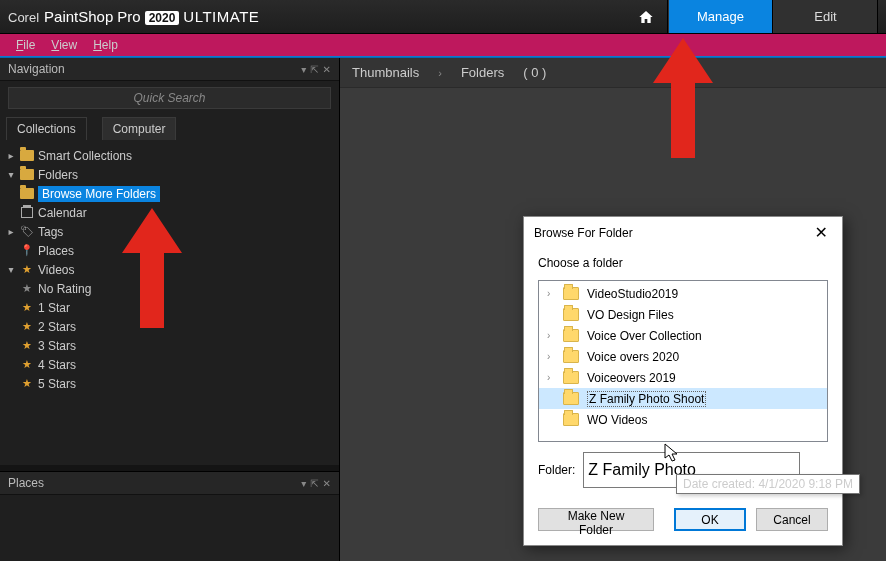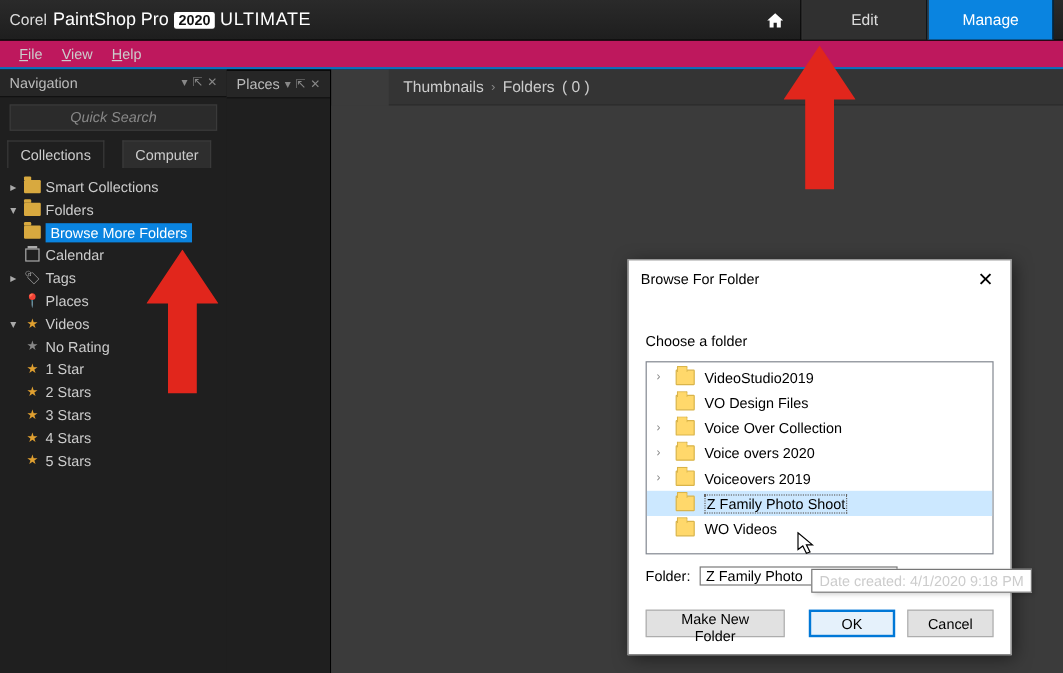--- a/index.html
+++ b/index.html
@@ -23,21 +23,21 @@
   
   .menubar { height: 22px; background: #be185d; display:flex; align-items:center; padding: 0 10px; gap: 4px; font-size:12px; }
   .menubar span { padding: 2px 6px; color:#ccc; }
   .menubar span:first-letter { text-decoration: underline; }
   .divider-blue { height:2px; background: linear-gradient(to bottom,#0a84e0,#085fa0); }
 
   
   .main { display:flex; height: calc(561px - 34px - 22px - 2px); }
 
   
-  .nav-panel { width: 276px; background:#1f1f1f; display:flex; flex-direction:row; border-right:1px solid #000;}
+  .nav-panel { width: 340px; background:#1f1f1f; display:flex; flex-direction:column; border-right:1px solid #000;}
   .panel-head { display:flex; align-items:center; padding: 4px 8px; font-size:12px; color:#bbb; background:#262626; border-bottom:1px solid #111;}
   .panel-head .spacer { flex:1; }
   .panel-head .ctrl { margin-left:4px; font-size:10px; color:#888; cursor:default;}
   .quick-search { margin:6px 8px 8px; height:22px; background:#2b2b2b; border:1px solid #3a3a3a; display:flex; align-items:center; justify-content:center; color:#888; font-style:italic; font-size:12px;}
   .nav-tabs { display:flex; padding: 0 6px; gap:0; }
   .nav-tab { padding:4px 10px; font-size:12px; background:#2e2e2e; color:#ccc; border:1px solid #3a3a3a; border-bottom:none; margin-right:15px;}
   .nav-tab.active { background:#1f1f1f; }
   .tree { padding: 6px 2px; font-size:12px; color:#ccc; }
   .tree .row { display:flex; align-items:center; height:19px; padding-left:4px; gap:4px; white-space:nowrap;}
   .tree .row .caret { width:10px; text-align:center; color:#aaa; font-size:10px;}
@@ -54,44 +54,44 @@
   .ind1{padding-left:18px;}
 
   
   .preview-panel { background:#1f1f1f; border-top:1px solid #000;}
   .nav-body { flex:1; overflow:hidden; display:flex; flex-direction:column;}
   .nav-tree-wrap{ flex:1; overflow:auto;}
   .gap { height:6px; background:#141414; }
 
   
   .thumb-area { flex:1; background:#3b3b3b; display:flex; flex-direction:column;}
-  .breadcrumb { height:30px; display:flex; align-items:center; padding:0 12px; gap:6px; color:#ccc; font-size:13px; border-bottom:1px solid #2a2a2a; background:#343434;margin-left:48px;}
+  .breadcrumb { height:30px; display:flex; align-items:center; padding:0 12px; gap:19px; color:#ccc; font-size:13px; border-bottom:1px solid #2a2a2a; background:#343434;}
   .breadcrumb .sep{ color:#888; font-size:11px;}
   .thumb-body { flex:1; background:#3b3b3b; position:relative;}
 
   
   .arrow { position:absolute; width:60px; height:120px; }
   .arrow svg { width:100%; height:100%; }
 
   
   .dialog { position:absolute; left:523px; top:216px; width:320px; height:330px; background:#fff; border:1px solid #888; box-shadow: 3px 3px 14px rgba(0,0,0,0.5); color:#000; font-size:12px; display:flex; flex-direction:column;}
   .dlg-title { display:flex; align-items:center; padding:6px 10px; font-size:12px;}
   .dlg-title .spacer{flex:1;}
   .dlg-close { font-size:16px; font-weight:300; padding:0 4px; cursor:default;}
   .dlg-body { padding: 6px 14px 10px; flex:1; display:flex; flex-direction:column;}
-  .dlg-instr { margin-bottom:10px; margin-top:22px;}
+  .dlg-instr { margin-bottom:10px; margin-top:2px;}
   .folder-list { flex:1; border:1px solid #828790; background:#fff; overflow-y:scroll; padding:2px 0;}
   .folder-list .frow { display:flex; align-items:center; height:21px; padding-left:8px; gap:4px;}
   .folder-list .frow .fcaret{ width:12px; color:#888; font-size:10px;}
   .fico { width:16px; height:13px; background:#ffd86b; border:1px solid #d9b44a; border-radius:1px; position:relative; display:inline-block; margin-right:4px;}
   .fico::before{content:"";position:absolute;top:-4px;left:0;width:7px;height:4px;background:#ffd86b;border:1px solid #d9b44a;border-bottom:none;border-radius:1px 1px 0 0;}
   .frow.sel { background:#cce8ff;}
   .frow.sel .flabel{ border:1px dotted #666; padding:0 1px;}
   .dlg-folder-row { display:flex; align-items:center; margin-top:10px; gap:8px;}
-  .dlg-folder-row input { flex:0 0 78px; border:1px solid #7a7a7a; height:16px; padding:0 4px; font-size:12px;}
+  .dlg-folder-row input { flex:0 0 78px; border:1px solid #7a7a7a; height:36px; padding:0 4px; font-size:16px;}
   .tooltip { position:absolute; background:#fff; border:1px solid #767676; padding:2px 6px; font-size:12px; box-shadow:2px 2px 4px rgba(0,0,0,0.2);}
   .dlg-buttons { display:flex; gap:10px; padding:10px 14px 14px; }
   .dlg-buttons .spacer{flex:1;}
   .dlg-btn { height:23px; padding:0 14px; background:#e1e1e1; border:1px solid #adadad; font-size:12px; min-width:72px;}
   .dlg-btn.primary { border:2px solid #0078d7; background:#e5f1fb;}
   .cursor { position:absolute; width:16px; height:20px; }
 </style>
 </head>
 <body>
 
@@ -103,22 +103,22 @@
     <span class="year">2020</span>
     <span class="ult">ULTIMATE</span>
   </div>
   <div class="titlebar-spacer"></div>
   <div class="top-tabs">
     <div class="home-btn">
       <svg viewBox="0 0 24 24">
           <path d="M12 3l10 9h-3v9h-5v-6h-4v6H5v-9H2z"></path>
         </svg>
     </div>
+    <div class="top-tab active">Manage</div>
     <div class="top-tab">Edit</div>
-    <div class="top-tab active">Manage</div>
   </div>
 </div>
 
 <div class="menubar">
   <span>File</span>
   <span>View</span>
   <span>Help</span>
 </div>
 <div class="divider-blue"></div>
 

